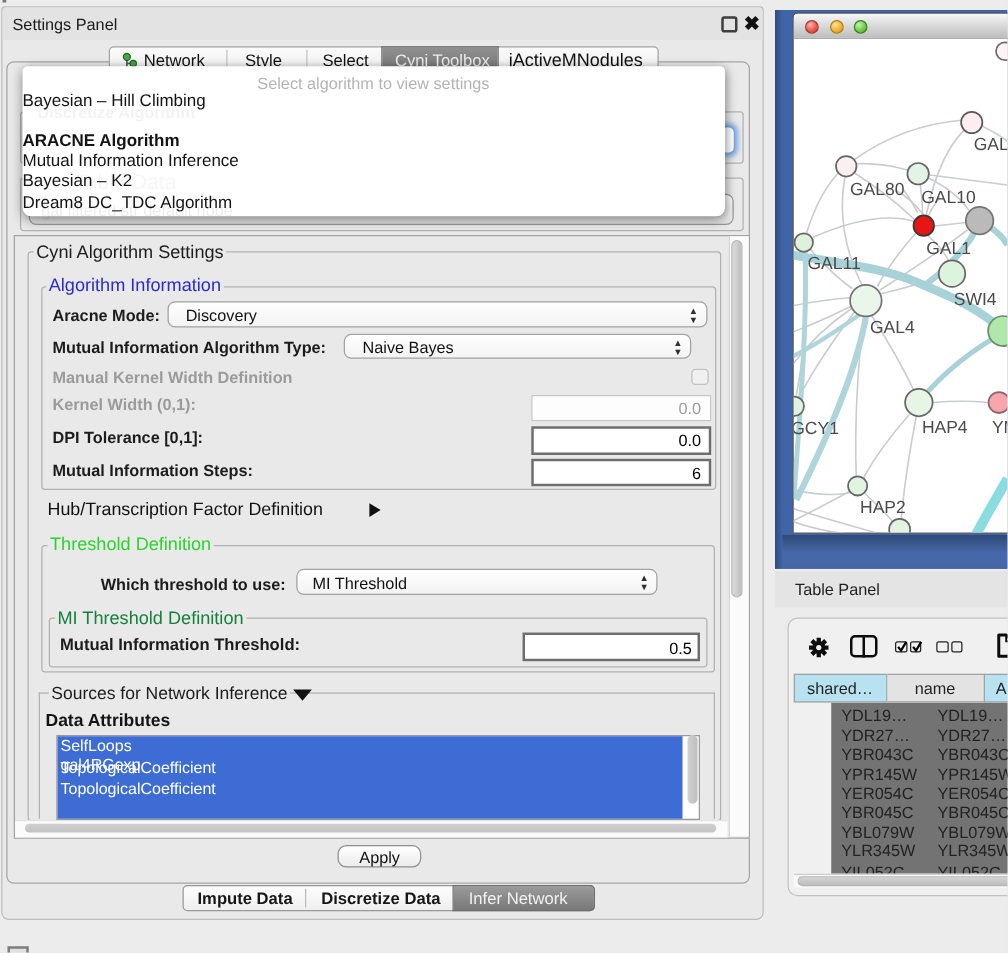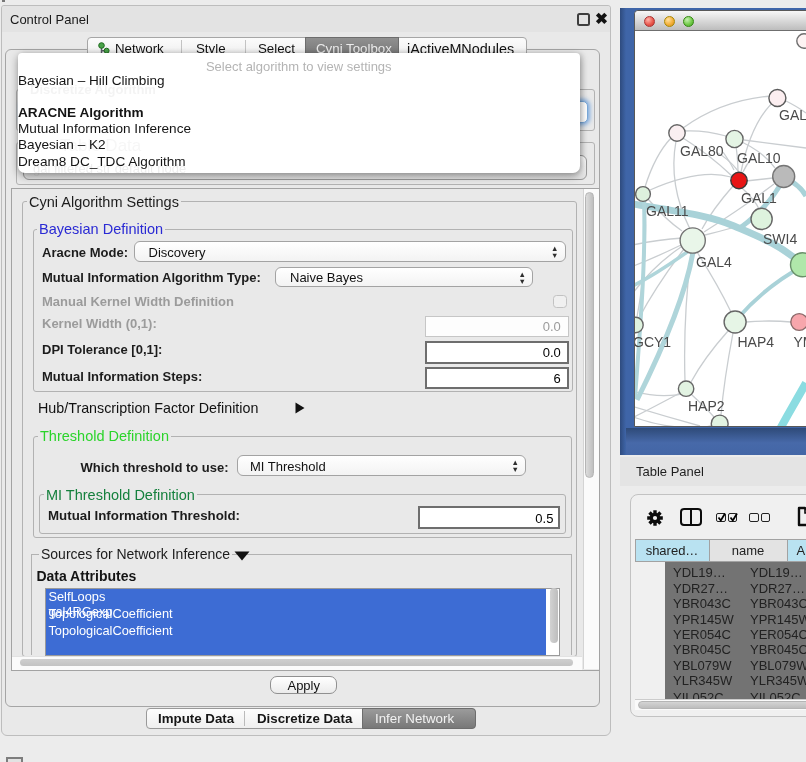--- a/index.html
+++ b/index.html
@@ -14,21 +14,21 @@
 .fld{position:absolute;background:#fff;font-size:13px;text-align:right;white-space:nowrap}
 .grp{position:absolute;border:1px solid #b2b2b2;border-radius:3px}
 .glab{position:absolute;background:#e9e9e9;padding:0 2px;font-size:12.6px;white-space:nowrap}
 .item{position:absolute;left:18px;font-size:13.6px;color:#141414;white-space:nowrap}
 </style></head>
 <body>
 <div id="page">
 
   <div class="ab" id="win" style="left:1px;top:5px;width:610px;height:731px;background:#e9e9e9;border:1px solid #bdbdbd;border-radius:3px 3px 6px 6px"></div>
   <div class="ab" style="left:2px;top:6px;width:608px;height:26px;background:#e3e3e3;border-radius:3px 3px 0 0"></div>
-  <div class="ab" style="left:10px;top:12px;font-size:13px;color:#1a1a1a">Control Panel</div>
+  <div class="ab" style="left:10px;top:12px;font-size:13px;color:#1a1a1a">Settings Panel</div>
   <div class="ab" style="left:577px;top:13px;width:13px;height:13px;border:2px solid #3e3e3e;border-radius:2.5px"></div>
   <div class="ab" style="left:595px;top:9.5px;font-size:15.5px;font-weight:bold;color:#111">✖</div>
 
   <div class="ab" style="left:4.5px;top:49px;width:595.5px;height:658px;background:#e9e9e9;border:1px solid #a5a5a5;border-radius:6px"></div>
 
   <div class="ab" style="left:87px;top:37px;width:440px;height:22px;background:linear-gradient(#fbfbfb,#eeeeee);border:1px solid #a6a6a6;border-radius:4px"></div>
   <div class="ab" style="left:305px;top:37px;width:94px;height:22px;background:linear-gradient(#909090,#747474);border:1px solid #6d6d6d"></div>
   <div class="ab" style="left:181px;top:40px;width:1px;height:16px;background:#c3c3c3"></div>
   <div class="ab" style="left:245px;top:40px;width:1px;height:16px;background:#c3c3c3"></div>
   <svg class="ab" style="left:97px;top:38px" width="14" height="18" viewBox="0 0 14 18">
@@ -47,29 +47,29 @@
   <div class="ab" style="left:22px;top:101px;width:566px;height:22px;background:#fff;border:1px solid #7aa8d8;border-radius:5px;box-shadow:0 0 4px 2px rgba(90,150,220,.75)"></div>
   <div class="grp" style="left:16px;top:142px;width:579px;height:43px"></div>
   <div class="ab" style="left:23px;top:155px;width:564px;height:25px;background:linear-gradient(#ffffff,#e2e2e2);border:1px solid #999;border-radius:6px"></div>
 
   <div class="ab" style="left:10.5px;top:188px;width:589px;height:482.5px;background:#e9e9e9;border:1px solid #a3a3a3"></div>
 
   <div class="grp" style="left:22px;top:201px;width:555px;height:456px;border-radius:3px"></div>
   <div class="glab" style="left:27px;top:194px;color:#1c1c1c;font-size:14.5px">Cyni Algorithm Settings</div>
 
   <div class="grp" style="left:33px;top:228.5px;width:540px;height:163px"></div>
-  <div class="glab" style="left:37px;top:220.5px;color:#2a2ad4;font-size:14.5px">Bayesian Definition</div>
+  <div class="glab" style="left:37px;top:220.5px;color:#2a2ad4;font-size:14.5px">Algorithm Information</div>
 
   <div class="lbl" style="left:42px;top:245px">Aracne Mode:</div>
   <div class="combo" style="left:133.5px;top:241px;width:432px;height:20.5px">
       <span class="tx">Discovery</span>
       <span class="ar">▲<br>▼</span>
     </div>
   <div class="lbl" style="left:42px;top:270px">Mutual Information Algorithm Type:</div>
-  <div class="combo" style="left:275px;top:266.5px;width:258px;height:20.5px">
+  <div class="combo" style="left:275px;top:266.5px;width:278px;height:20.5px">
       <span class="tx">Naive Bayes</span>
       <span class="ar">▲<br>▼</span>
     </div>
   <div class="lbl dis" style="left:42px;top:294px">Manual Kernel Width Definition</div>
   <div class="ab" style="left:553px;top:295px;width:14px;height:13px;background:#f0f0f0;border:1px solid #c2c2c2;border-radius:3.5px"></div>
   <div class="lbl dis" style="left:42px;top:316px">Kernel Width (0,1):</div>
   <div class="fld dis" style="left:424.8px;top:315.5px;width:144px;height:21.5px;border:1px solid #c6c6c6;padding:2px 7px 0 0;background:#fdfdfd">0.0</div>
   <div class="lbl" style="left:42px;top:341.5px">DPI Tolerance [0,1]:</div>
   <div class="fld" style="left:424.8px;top:340.5px;width:144px;height:23px;border:2px solid #6e6e6e;padding:2px 6px 0 0;color:#000">0.0</div>
   <div class="lbl" style="left:42px;top:369px">Mutual Information Steps:</div>

